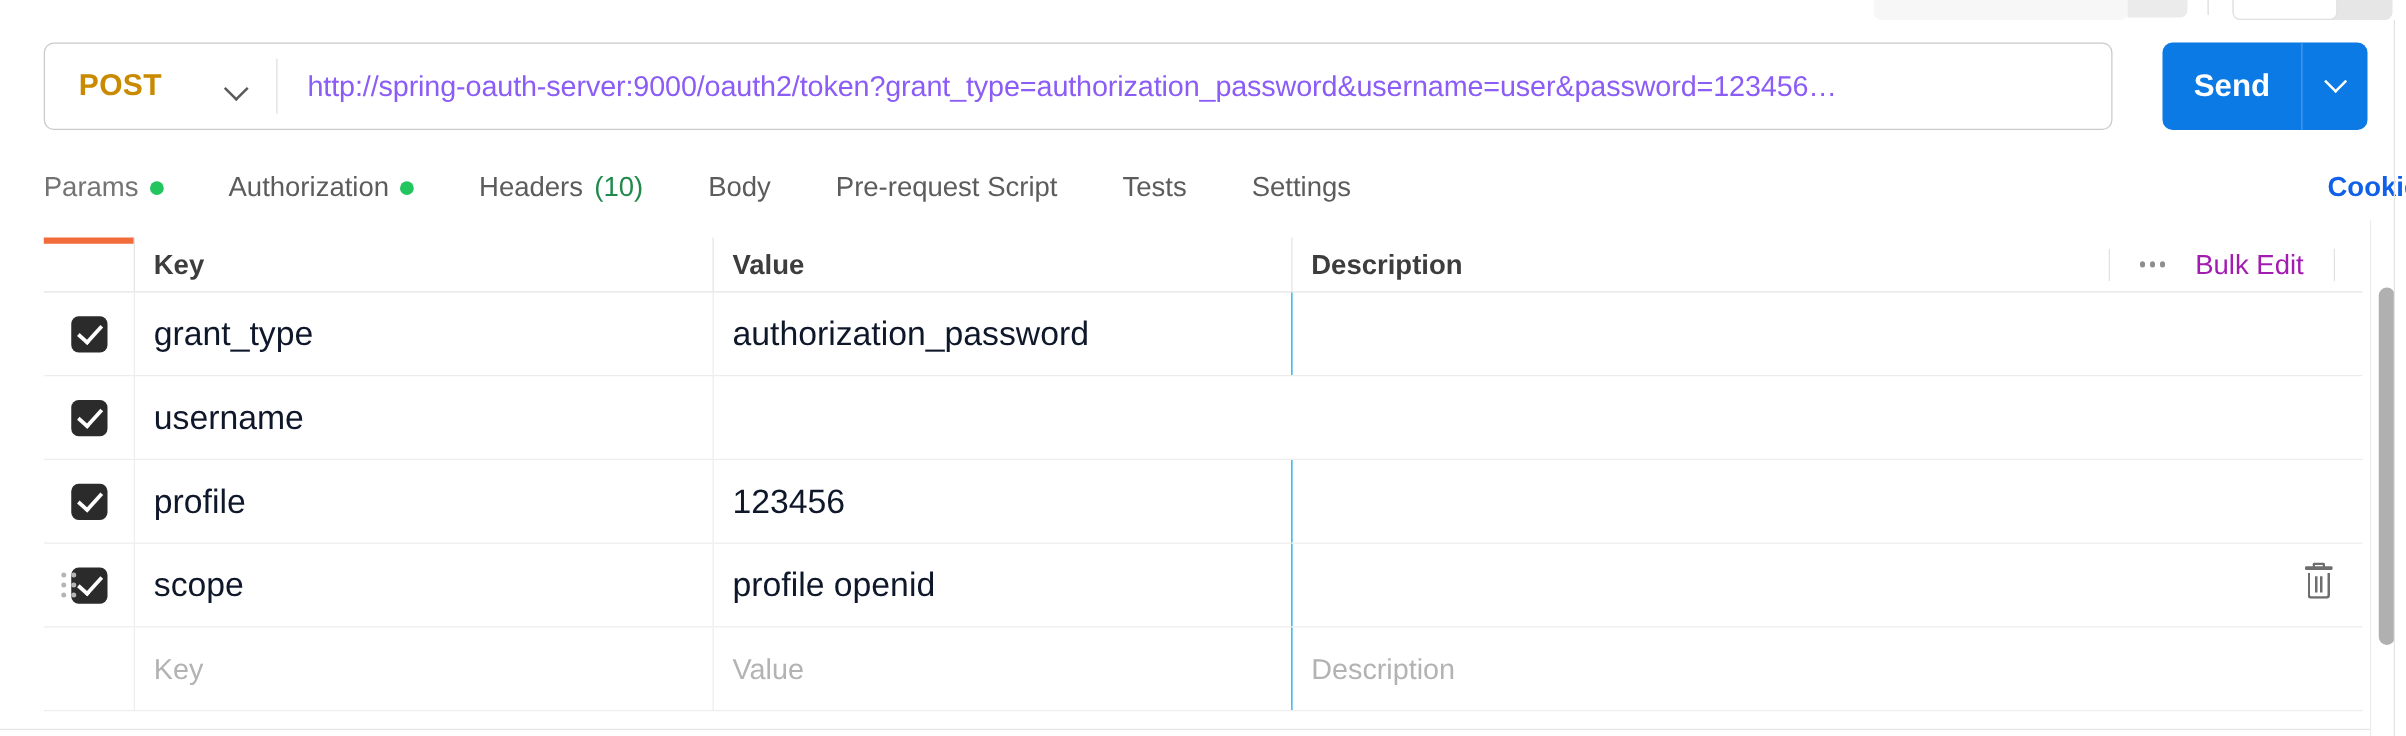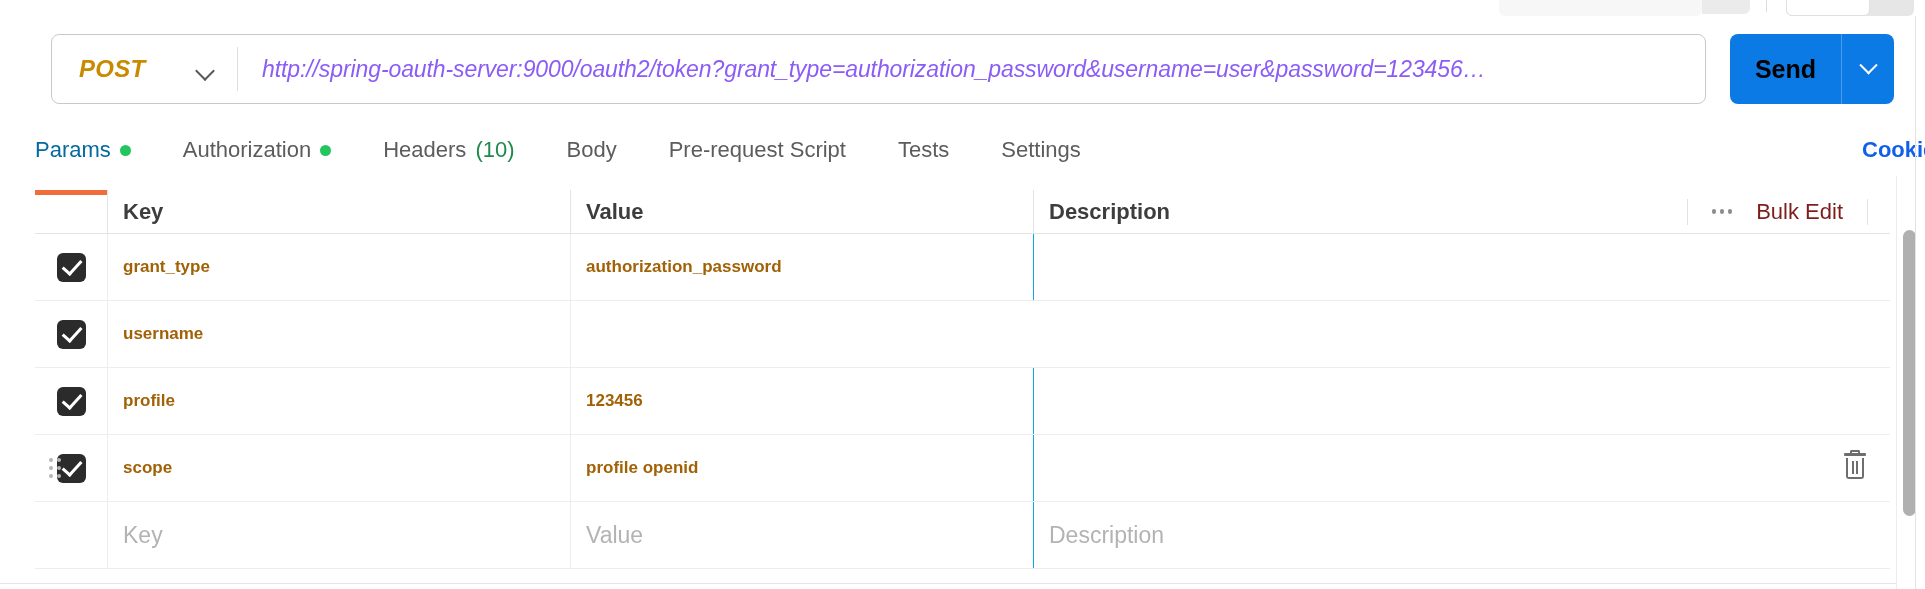--- a/index.html
+++ b/index.html
@@ -18,21 +18,21 @@
                    background: #f7f7f7; border-radius: 6px; }
   .chrome-pill-b { position: absolute; top: -14px; left: 1702px; width: 48px; height: 28px;
                    background: #ebebeb; border-radius: 0 6px 6px 0; }
   .chrome-div    { position: absolute; top: -14px; left: 1766px; width: 1px; height: 26px; background: #dcdcdc; }
   .chrome-pill-c { position: absolute; top: -14px; left: 1786px; width: 128px; height: 30px;
                    background: #e6e6e6; border-radius: 6px; }
   .chrome-pill-d { position: absolute; top: -14px; left: 1786px; width: 84px; height: 30px;
                    background: #ffffff; border: 1px solid #e0e0e0; border-radius: 6px; }
 
   
-  .urlbar-wrap { position: absolute; top: 34px; left: 51px; display: flex; align-items: stretch; font-style: italic; }
+  .urlbar-wrap { position: absolute; top: 34px; left: 35px; display: flex; align-items: stretch; }
   .urlbar {
     width: 1655px; height: 70px;
     border: 1px solid #c9c9c9; border-radius: 8px;
     background: #fff; display: flex; align-items: center;
   }
   .method-box { width: 185px; height: 100%; display: flex; align-items: center;
                 justify-content: space-between; padding: 0 22px 0 27px; cursor: pointer; }
   .method-label { color: #c98a00; font-size: 24px; font-weight: bold; letter-spacing: .3px; }
   .chev { width: 19px; height: 19px; position: relative; flex: none; }
   .chev::before { content: ""; position: absolute; left: 2px; top: 4px; width: 12px; height: 12px;
@@ -40,32 +40,32 @@
                   transform: rotate(45deg); }
   .method-sep { width: 1px; height: 44px; background: #dedede; flex: none; }
   .url-input { flex: 1; height: 100%; display: flex; align-items: center;
                padding: 0 18px 0 24px; overflow: hidden; cursor: text; }
   .url-text { font-size: 23px; color: #8b5cf6; white-space: nowrap; overflow: hidden;
               text-overflow: ellipsis; letter-spacing: -0.1px; }
 
   .send-group { position: absolute; top: 34px; left: 1730px; width: 164px; height: 70px;
                 background: #0b7ae5; border-radius: 8px; display: flex; align-items: center; }
   .send-btn { flex: 1; height: 100%; display: flex; align-items: center; justify-content: center;
-              color: #000000; font-size: 25px; font-weight: bold; cursor: pointer; }
+              color: #ffffff; font-size: 25px; font-weight: bold; cursor: pointer; }
   .send-sep { width: 1px; height: 70px; background: #4b9cec; flex: none; }
   .send-chev { width: 52px; height: 100%; display: flex; align-items: center; justify-content: center; cursor: pointer; }
   .send-chev i { display: block; width: 13px; height: 13px;
                  border-right: 2.5px solid #fff; border-bottom: 2.5px solid #fff;
                  transform: rotate(45deg) translate(-3px,-3px); }
 
   
   .tabs { position: absolute; top: 122px; left: 35px; height: 56px; display: flex; align-items: center; }
   .tab { height: 56px; display: flex; align-items: center; gap: 9px; margin-right: 52px;
          font-size: 22px; color: #5c5c5c; cursor: pointer; position: relative; white-space: nowrap; }
-  .tab.active { color: #0369a1; }
+  .tab.active { color: #737373; }
   .tab .dot { width: 11px; height: 11px; border-radius: 50%; background: #22c55e; flex: none; }
   .tab .count { color: #1f8a4c; }
   .cookies-link { position: absolute; top: 122px; left: 1862px; height: 56px;
                   display: flex; align-items: center; font-size: 22px; color: #1160e8;
                   font-weight: bold; cursor: pointer; }
 
   
   .table { position: absolute; top: 190px; left: 35px; width: 1855px; }
   .active-underline { position: absolute; top: 0px; left: 0px; width: 72px; height: 5px; background: #f26b3a; }
 
@@ -76,38 +76,38 @@
   .c-key   { width: 463px; flex: none; border-right: 1px solid #ededed; height: 100%;
              display: flex; align-items: center; padding-left: 15px; }
   .c-val   { width: 463px; flex: none; border-right: 1px solid #0ea5e9; height: 100%;
              display: flex; align-items: center; padding-left: 15px; }
   .c-desc  { flex: 1; height: 100%; display: flex; align-items: center;
              justify-content: space-between; padding-left: 15px; padding-right: 22px; gap: 41px; }
   .row.head .c-check, .row.head .c-key, .row.head .c-val, .row.head .c-desc {
       border-right-color: #e4e4e4; align-items: center; }
 
   .hdr-text { font-size: 22px; color: #3d3d3d; font-weight: bold; }
-  .cell-text { font-size: 17px; color: #a16207; font-weight: bold; }
+  .cell-text { font-size: 27px; color: #0f172a; }
   .cell-placeholder { font-size: 23px; color: #b3b3b3; }
 
   .cb { width: 29px; height: 29px; border-radius: 6px; background: #2b2b2b;
         display: flex; align-items: center; justify-content: center; cursor: pointer; }
   .cb::after { content: ""; display: block; width: 8px; height: 16px;
                border-right: 3.4px solid #fff; border-bottom: 3.4px solid #fff;
                transform: rotate(42deg) translate(-1px,-2px); }
 
   .drag { position: absolute; left: 14px; top: 50%; transform: translateY(-50%);
           width: 13px; height: 20px; display: grid; grid-template-columns: 4px 4px;
           grid-template-rows: 4px 4px 4px; gap: 4px; cursor: grab; }
   .drag i { width: 4px; height: 4px; border-radius: 50%; background: #b5b5b5; display: block; }
 
   .bulk-wrap { display: flex; align-items: center; gap: 24px; height: 100%; }
   .dots-icon { display: flex; gap: 3.5px; align-items: center; cursor: pointer; }
   .dots-icon i { width: 4.5px; height: 4.5px; border-radius: 50%; background: #8d8d8d; display: block; }
-  .bulk-label { font-size: 22px; color: #7f1d1d; cursor: pointer; }
+  .bulk-label { font-size: 22px; color: #a21caf; cursor: pointer; }
   .bulk-sep { width: 1px; height: 26px; background: #e2e2e2; }
 
   .trash { width: 26px; height: 30px; position: relative; cursor: pointer; }
   .trash .lid { position: absolute; top: 0; left: 2px; width: 22px; height: 3px;
                 background: #6e6e6e; border-radius: 1px; }
   .trash .hdl { position: absolute; top: -3px; left: 8px; width: 10px; height: 4px;
                 border: 2px solid #6e6e6e; border-bottom: none; border-radius: 2px 2px 0 0; }
   .trash .can { position: absolute; top: 5px; left: 4px; width: 18px; height: 21px;
                 border: 2px solid #6e6e6e; border-top: none; border-radius: 0 0 3px 3px; }
   .trash .can::before, .trash .can::after { content:""; position:absolute; top:3px; width:2px;

